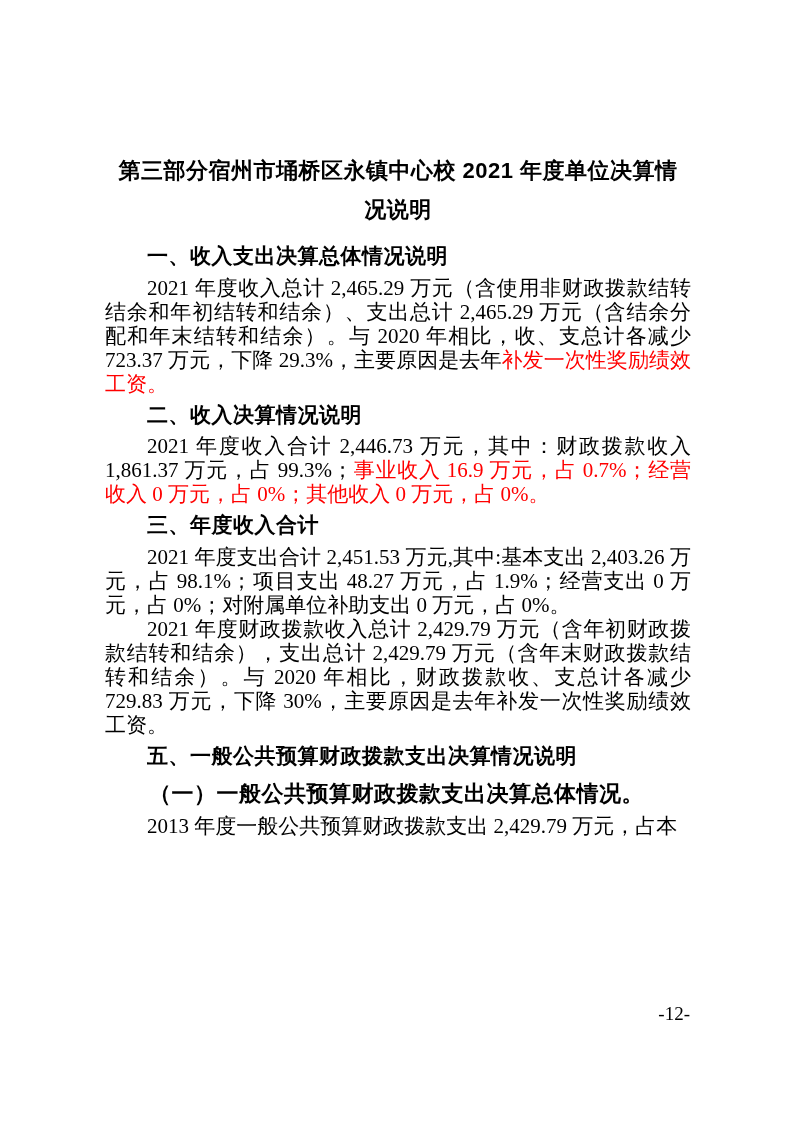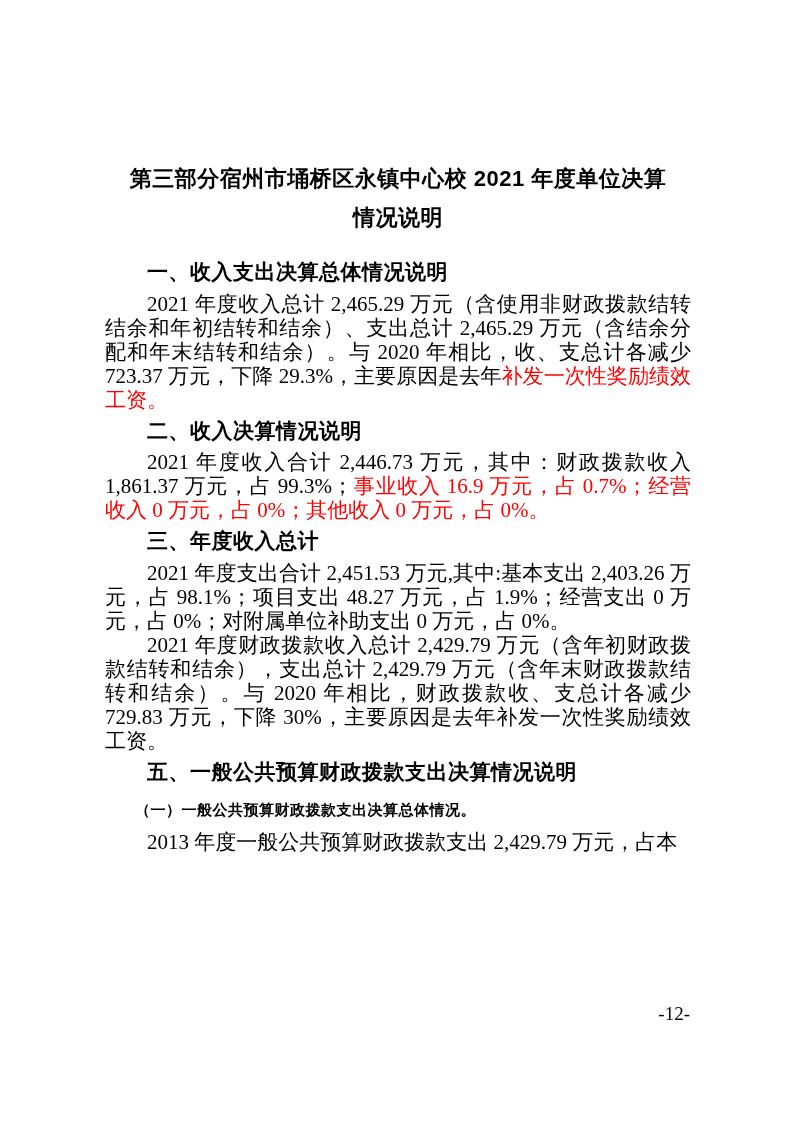--- a/index.html
+++ b/index.html
@@ -16,40 +16,40 @@
     font-family: "Liberation Serif", "DejaVu Serif", serif;
     color: #000000;
   }
   .content {
     position: absolute;
     left: 105px;
     top: 144px;
     width: 586px;
   }
   .doc-title {
-    margin: 16px;
+    margin: 8px;
     font-family: "Liberation Sans", "DejaVu Sans", sans-serif;
     font-weight: bold;
     font-size: 22px;
     line-height: 38.5px;
     text-align: center;
     letter-spacing: 0.5px;
   }
   .section-heading {
     font-family: "Liberation Sans", "DejaVu Sans", sans-serif;
     font-weight: bold;
     font-size: 21px;
     line-height: 38.5px;
     text-indent: 2em;
     letter-spacing: 0.5px;
   }
   .sub-heading {
     font-family: "Liberation Serif", "DejaVu Serif", serif;
     font-weight: bold;
-    font-size: 15px;
+    font-size: 22px;
     line-height: 38.5px;
     text-indent: 2em;
     letter-spacing: 0.5px;
   }
   .paragraph {
     font-size: 21px;
     line-height: 24px;
     text-indent: 2em;
     text-align: justify;
     text-justify: inter-ideograph;
@@ -67,21 +67,21 @@
 <body>
 
 <div class="sheet">
   <div class="content">
     <h1 class="doc-title">第三部分宿州市埇桥区永镇中心校 2021 年度单位决算情况说明</h1>
     <div id="doc-body">
         <div class="section-heading"><span>一、收入支出决算总体情况说明</span></div>
         <div class="paragraph"><span>2021 年度收入总计 2,465.29 万元（含使用非财政拨款结转结余和年初结转和结余）、支出总计 2,465.29 万元（含结余分配和年末结转和结余）。与 2020 年相比，收、支总计各减少 723.37 万元，下降 29.3%，主要原因是去年</span><span style="color: rgb(255, 0, 0);">补发一次性奖励绩效工资。</span></div>
         <div class="section-heading"><span>二、收入决算情况说明</span></div>
         <div class="paragraph"><span>2021 年度收入合计 2,446.73 万元，其中：财政拨款收入 1,861.37 万元，占 99.3%；</span><span style="color: rgb(255, 0, 0);">事业收入 16.9 万元，占 0.7%；经营收入 0 万元，占 0%；其他收入 0 万元，占 0%。</span></div>
-        <div class="section-heading"><span>三、年度收入总计</span></div>
+        <div class="section-heading"><span>三、年度收入合计</span></div>
         <div class="paragraph"><span>2021 年度支出合计 2,451.53 万元,其中:基本支出 2,403.26 万元，占 98.1%；项目支出 48.27 万元，占 1.9%；经营支出 0 万元，占 0%；对附属单位补助支出 0 万元，占 0%。</span></div>
         <div class="paragraph"><span>2021 年度财政拨款收入总计 2,429.79 万元（含年初财政拨款结转和结余），支出总计 2,429.79 万元（含年末财政拨款结转和结余）。与 2020 年相比，财政拨款收、支总计各减少 729.83 万元，下降 30%，主要原因是去年补发一次性奖励绩效工资。</span></div>
         <div class="section-heading"><span>五、一般公共预算财政拨款支出决算情况说明</span></div>
         <div class="sub-heading"><span>（一）一般公共预算财政拨款支出决算总体情况。</span></div>
         <div class="paragraph"><span>2013 年度一般公共预算财政拨款支出 2,429.79 万元，占本</span></div>
       </div>
   </div>
   <div class="page-number">-12-</div>
 </div>
 

